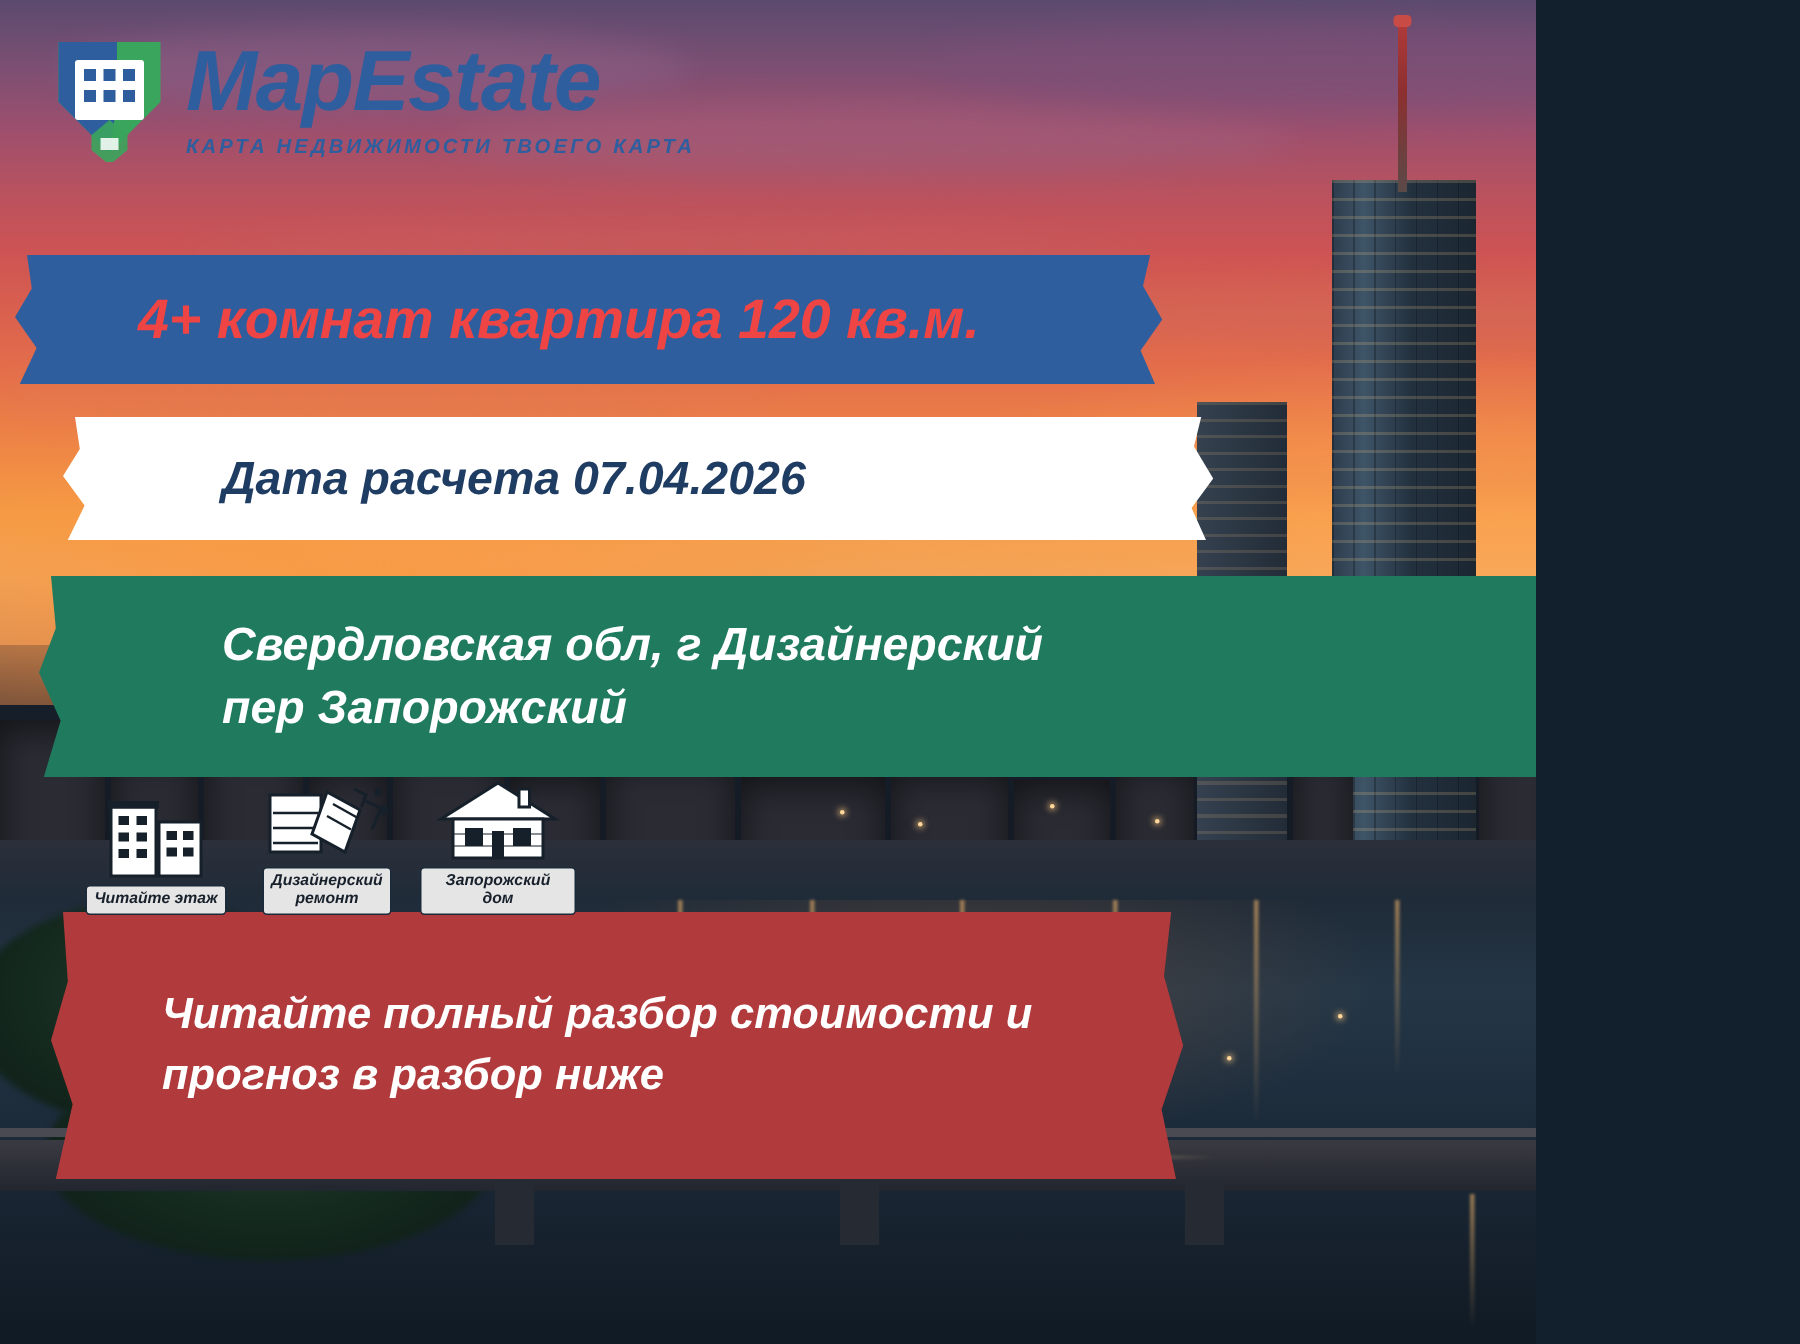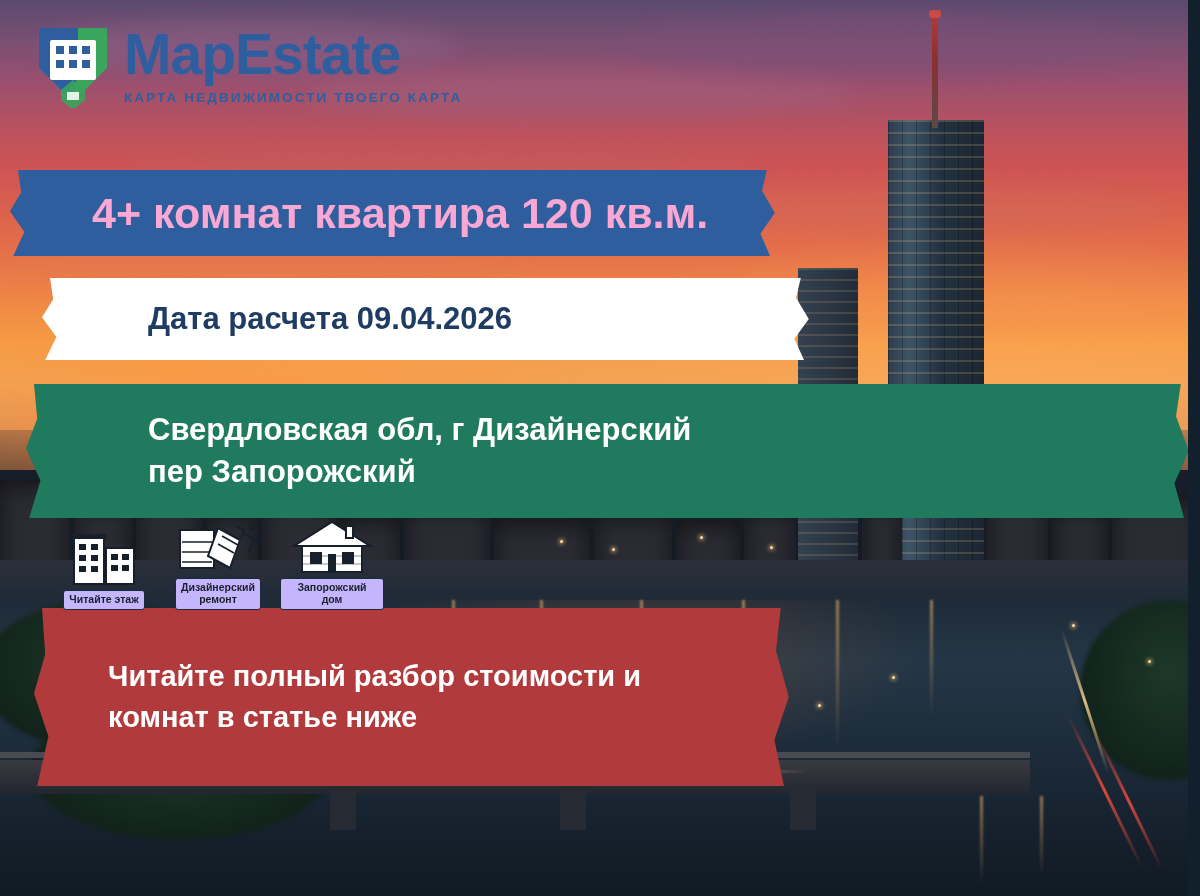--- a/index.html
+++ b/index.html
@@ -5,23 +5,24 @@
   * { box-sizing: border-box; margin: 0; padding: 0; }
   html, body { width: 1200px; height: 896px; }
   body {
     font-family: "Liberation Sans", sans-serif;
     background: #12202e;
     overflow: hidden;
   }
 
   .poster {
     position: relative;
-    width: 1188px;
+    width: 1024px;
     height: 896px;
     overflow: hidden;
+    font-style: italic;
   }
 
   
   .bg { position: absolute; inset: 0; }
 
   .sky {
     position: absolute;
     left: 0; top: 0; width: 1200px; height: 470px;
     background:
       radial-gradient(ellipse 520px 200px at 250px 430px, rgba(255,150,60,0.85) 0%, rgba(255,110,50,0.0) 70%),
@@ -194,22 +195,22 @@
   }
   .brush {
     position: absolute;
     inset: 0;
     z-index: 1;
   }
 
   .band-blue { left: 28px; top: 170px; width: 728px; height: 86px; }
   .band-blue .brush { background: #2f5e9e; }
   .band-blue .txt {
-    color: #f9a8d4;
-    font-size: 43px;
+    color: #ef4444;
+    font-size: 37px;
     font-weight: 700;
     padding-left: 64px;
   }
 
   .band-white { left: 60px; top: 278px; width: 730px; height: 82px; }
   .band-white .brush { background: #ffffff; }
   .band-white .txt {
     color: #1f3c63;
     font-size: 31px;
     font-weight: 700;
@@ -262,21 +263,21 @@
     display: flex;
     flex-direction: column;
     align-items: center;
   }
   .badge-art {
     width: 92px; height: 56px;
     position: relative;
   }
   .badge-label {
     margin-top: 2px;
-    background: #c4b5fd;
+    background: #e5e5e5;
     border: 1px solid #1b2a3a;
     border-radius: 3px;
     color: #17202b;
     font-size: 10.5px;
     font-weight: 700;
     line-height: 1.12;
     text-align: center;
     padding: 3px 5px;
     white-space: pre-line;
   }
@@ -390,38 +391,38 @@
   <div class="band band-blue">
     <div class="brush"></div>
     <div class="band-inner">
       <div class="txt">4+ комнат квартира 120 кв.м.</div>
     </div>
   </div>
 
   <div class="band band-white">
     <div class="brush"></div>
     <div class="band-inner">
-      <div class="txt">Дата расчета 09.04.2026</div>
+      <div class="txt">Дата расчета 07.04.2026</div>
     </div>
   </div>
 
   <div class="band band-green">
     <div class="brush"></div>
     <div class="band-inner">
       <div class="txt">
         <div>Свердловская обл, г Дизайнерский</div>
         <div>пер Запорожский</div>
       </div>
     </div>
   </div>
 
   <div class="band band-red">
     <div class="brush"></div>
     <div class="band-inner">
-      <div class="txt">Читайте полный разбор стоимости и комнат в статье ниже</div>
+      <div class="txt">Читайте полный разбор стоимости и прогноз в разбор ниже</div>
     </div>
   </div>
 
   <div class="badges">
 
     <div class="badge">
       <div class="badge-art">
         <svg class="svgicon" width="92" height="56" viewBox="0 0 92 56" xmlns="http://www.w3.org/2000/svg">
           <rect x="16" y="6" width="30" height="46" fill="#ffffff" stroke="#16202b" stroke-width="2"></rect>
           <rect x="48" y="16" width="28" height="36" fill="#ffffff" stroke="#16202b" stroke-width="2"></rect>

